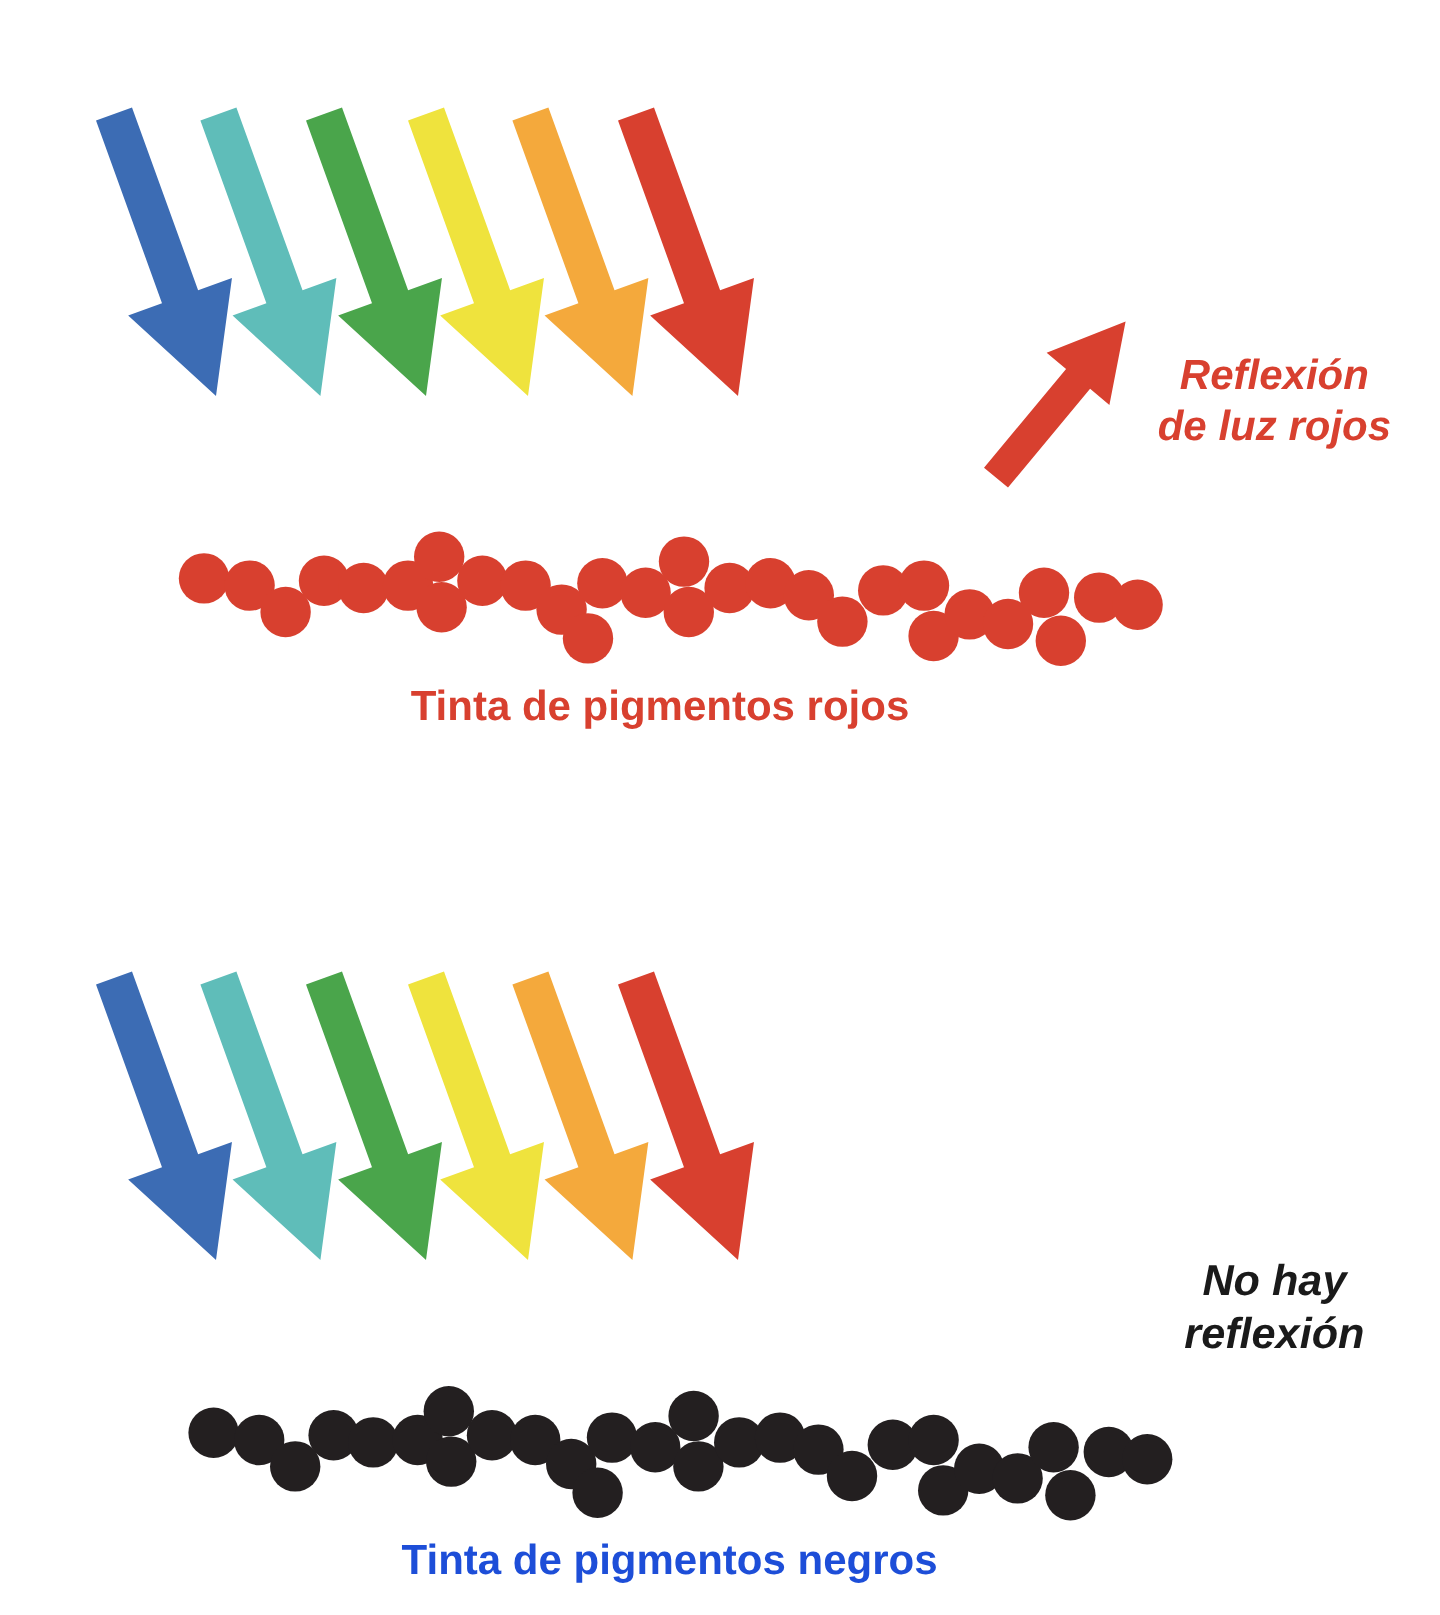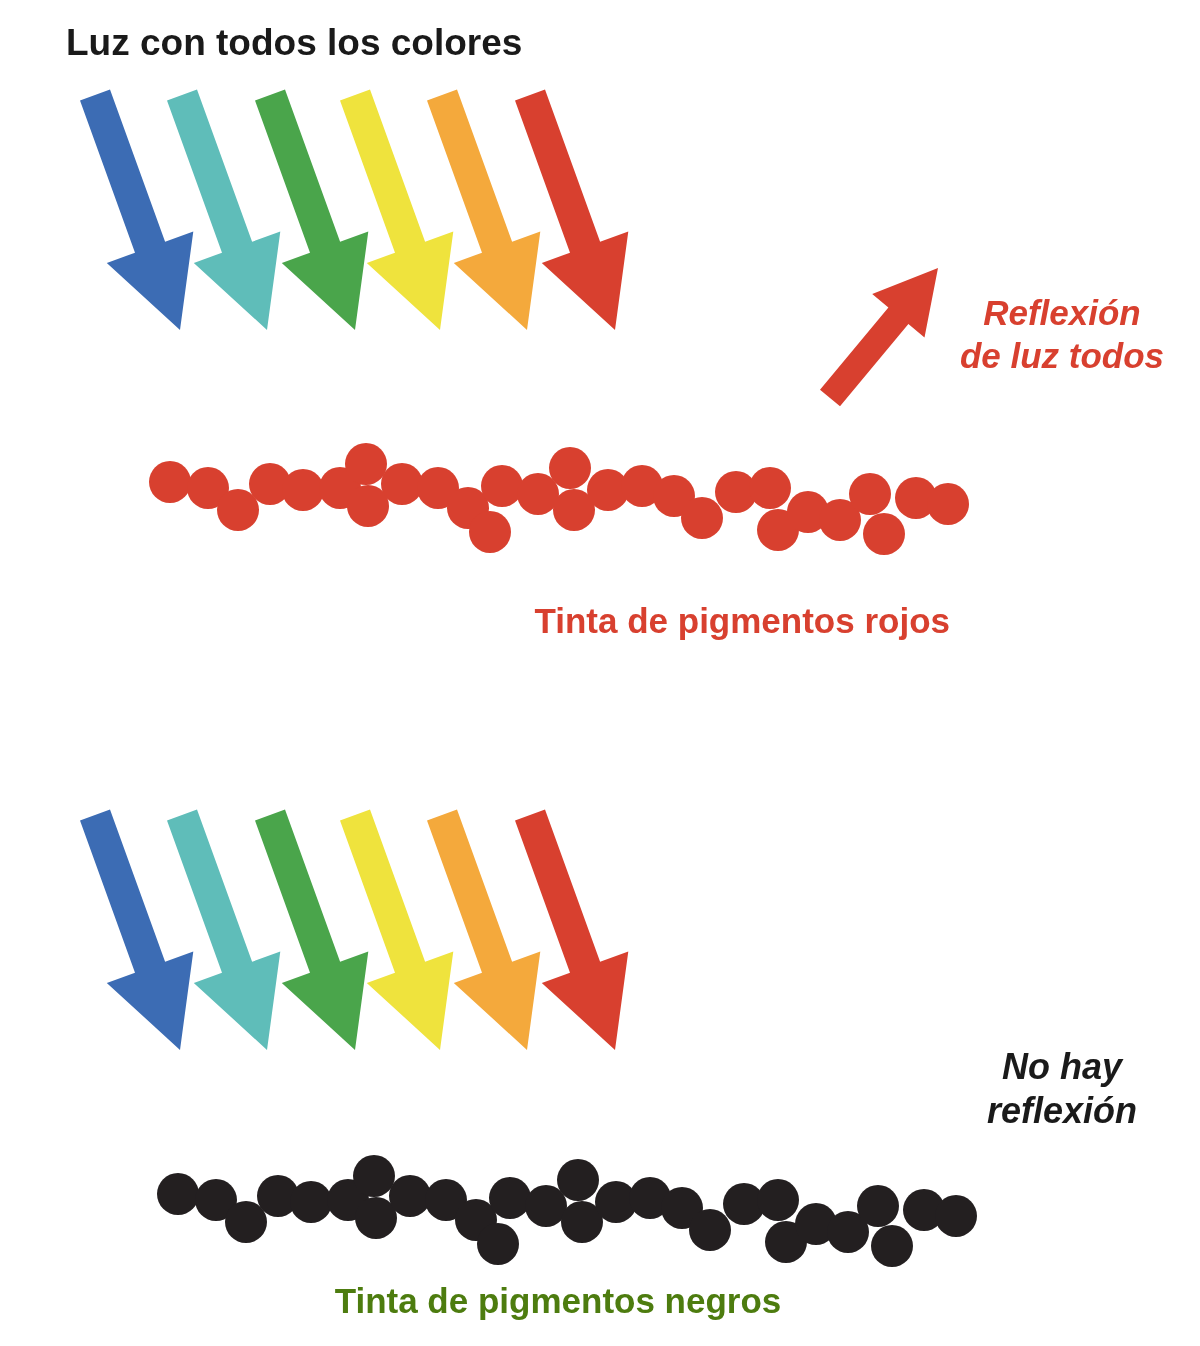--- a/index.html
+++ b/index.html
@@ -19,21 +19,21 @@
   }
   .label {
     position: absolute;
     font-weight: bold;
     line-height: 1.22;
     color: #1a1a1a;
   }
   .label span { display: block; font-style: italic; }
   .title        { left: 66px;  top: 20px;   font-size: 37px; }
   .reflection   { left: 950px; top: 292px;  width: 224px; text-align: center; font-size: 35px; }
-  .caption-red  { left: 150px; top: 568px;  width: 800px; text-align: right; font-size: 35px; margin-top: 32px; }
+  .caption-red  { left: 150px; top: 568px;  width: 800px; text-align: center; font-size: 35px; }
   .no-reflection{ left: 950px; top: 1014px; width: 224px; text-align: center; font-size: 36px; margin-top: 31px; }
   .caption-black{ left: 158px; top: 1280px; width: 800px; text-align: center; font-size: 35px; }
 </style>
 </head>
 <body>
 
 <div class="canvas">
 
   <svg id="diagram" viewBox="0 0 1200 1346" xmlns="http://www.w3.org/2000/svg">
       <polygon points="80.0,100.4 135.0,252.7 106.8,262.9 180.0,330.0 193.3,231.6 165.1,241.8 110.0,89.6" fill="#3c6cb4"></polygon>
@@ -102,29 +102,28 @@
       <circle cx="778" cy="1200" r="21" fill="#231f20"></circle>
       <circle cx="786" cy="1242" r="21" fill="#231f20"></circle>
       <circle cx="816" cy="1224" r="21" fill="#231f20"></circle>
       <circle cx="848" cy="1232" r="21" fill="#231f20"></circle>
       <circle cx="878" cy="1206" r="21" fill="#231f20"></circle>
       <circle cx="892" cy="1246" r="21" fill="#231f20"></circle>
       <circle cx="924" cy="1210" r="21" fill="#231f20"></circle>
       <circle cx="956" cy="1216" r="21" fill="#231f20"></circle>
     </svg>
 
-  <div class="label title" style="color: rgb(26, 26, 26);">Luz con todos los colores</div>
 
   <div class="label reflection" style="color: rgb(216, 64, 47);">
     <span>Reflexión</span>
-    <span>de luz todos</span>
+    <span>de luz rojos</span>
   </div>
 
   <div class="label caption-red" style="color: rgb(216, 64, 47);">Tinta de pigmentos rojos</div>
 
   <div class="label no-reflection" style="color: rgb(26, 26, 26);">
     <span>No hay</span>
     <span>reflexión</span>
   </div>
 
-  <div class="label caption-black" style="color: #4d7c0f;">Tinta de pigmentos negros</div>
+  <div class="label caption-black" style="color: #1d4ed8;">Tinta de pigmentos negros</div>
 
 </div>
 
 </body></html>

